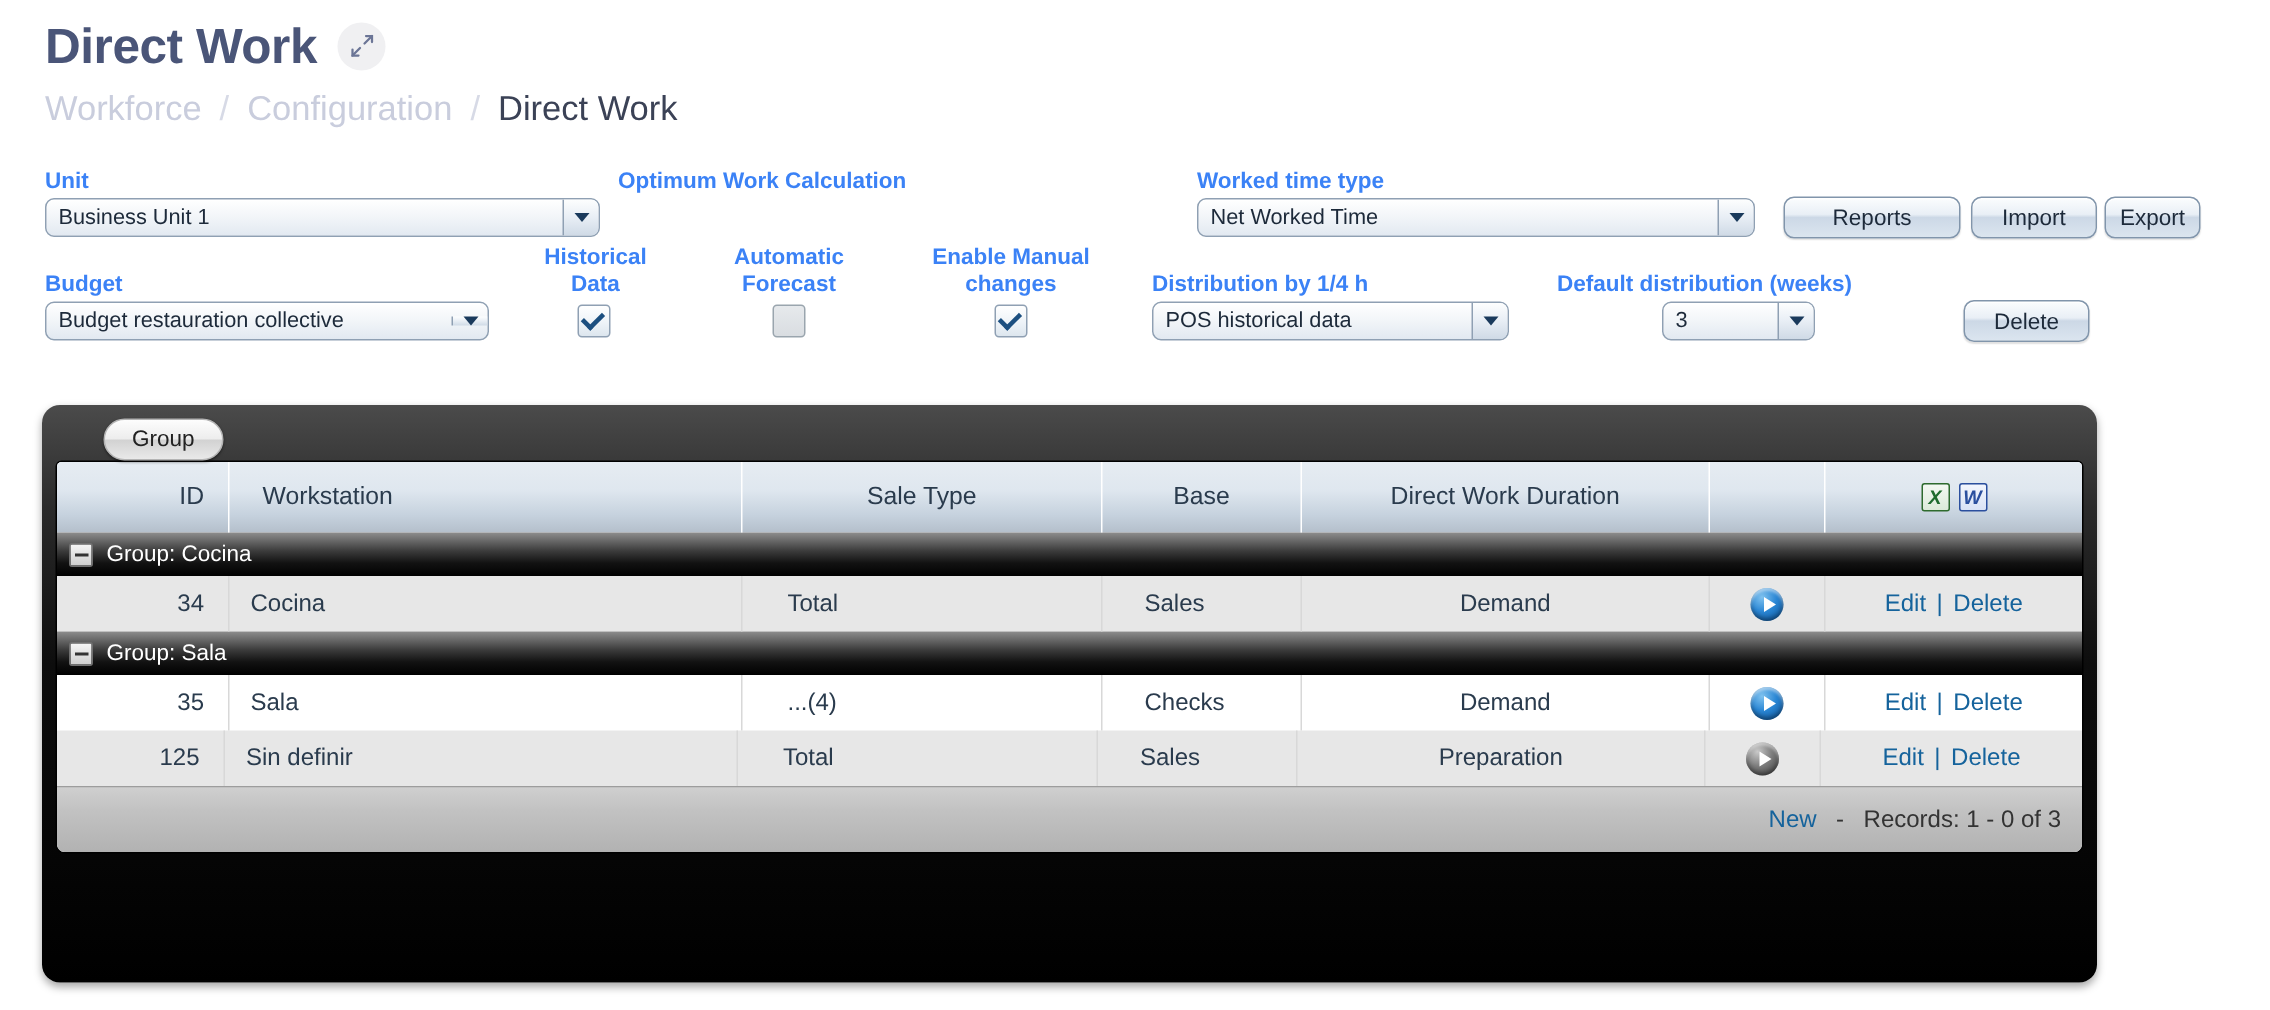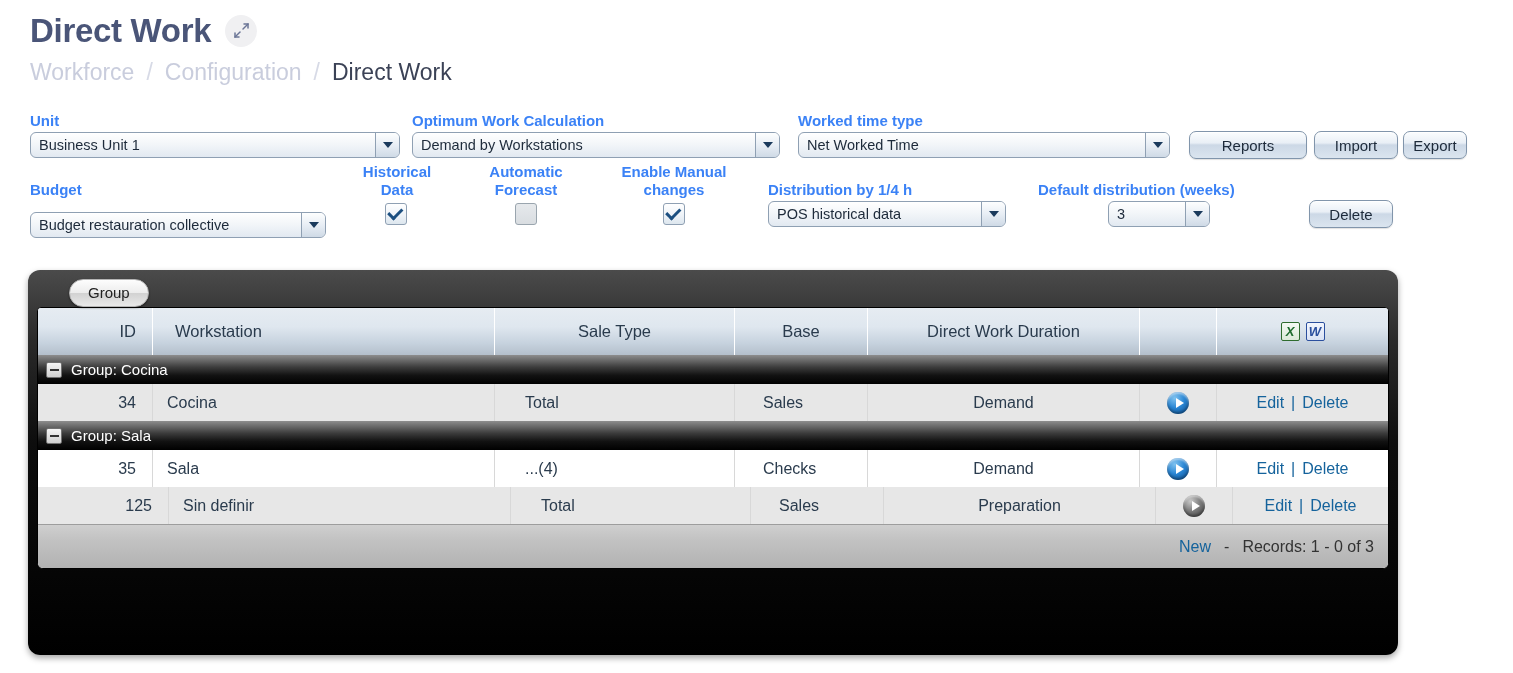--- a/index.html
+++ b/index.html
@@ -217,26 +217,20 @@
   <div class="fld-label" style="left:30px; top:4px;">Unit</div>
   <div class="fld-label" style="left:412px; top:4px;">Optimum Work Calculation</div>
   <div class="fld-label" style="left:798px; top:4px;">Worked time type</div>
 
   <div class="sel" style="left:30px; top:24px; width:370px;">
     <div class="val">Business Unit 1</div>
     <div class="arrow">
         <i></i>
       </div>
   </div>
-  <div class="sel" style="left:412px; top:24px; width:368px;">
-    <div class="val">Demand by Workstations</div>
-    <div class="arrow">
-        <i></i>
-      </div>
-  </div>
   <div class="sel" style="left:798px; top:24px; width:372px;">
     <div class="val">Net Worked Time</div>
     <div class="arrow">
         <i></i>
       </div>
   </div>
 
   <div class="btn" style="left:1189px; top:23px; width:118px;">Reports</div>
   <div class="btn" style="left:1314px; top:23px; width:84px;">Import</div>
   <div class="btn" style="left:1403px; top:23px; width:64px;">Export</div>
@@ -248,21 +242,21 @@
 
   <div class="fld-label center" style="left:478px; top:55px; width:96px;">Automatic</div>
   <div class="fld-label center" style="left:478px; top:73px; width:96px;">Forecast</div>
 
   <div class="fld-label center" style="left:602px; top:55px; width:144px;">Enable Manual</div>
   <div class="fld-label center" style="left:602px; top:73px; width:144px;">changes</div>
 
   <div class="fld-label" style="left:768px; top:73px;">Distribution by 1/4 h</div>
   <div class="fld-label" style="left:1038px; top:73px;">Default distribution (weeks)</div>
 
-  <div class="sel" style="left:30px; top:104px; width:296px;">
+  <div class="sel" style="left:30px; top:93px; width:296px;align-items:center;">
     <div class="val">Budget restauration collective</div>
     <div class="arrow">
         <i></i>
       </div>
   </div>
 
   <div class="cbx checked" style="left:385px; top:95px;"></div>
   <div class="cbx disabled" style="left:515px; top:95px;"></div>
   <div class="cbx checked" style="left:663px; top:95px;"></div>
 
@@ -341,21 +335,21 @@
           </span>
       </div>
       <div class="c" style="flex:1 1 auto; gap:7px;">
         <span class="lnk">Edit</span>
         <span class="lnk">|</span>
         <span class="lnk">Delete</span>
       </div>
     </div>
 
     <div class="row alt">
-      <div class="c" style="width:131px; justify-content:flex-end; padding-right:16px;">125</div>
+      <div class="c" style="width:112px; justify-content:flex-end; padding-right:16px;">125</div>
       <div class="c left" style="width:342px;">Sin definir</div>
       <div class="c left" style="width:240px; padding-left:30px;">Total</div>
       <div class="c left" style="width:133px; padding-left:28px;">Sales</div>
       <div class="c" style="width:272px;">Preparation</div>
       <div class="c" style="width:77px;">
         <span class="arrow-ico gray">
             <i></i>
           </span>
       </div>
       <div class="c" style="flex:1 1 auto; gap:7px;">

